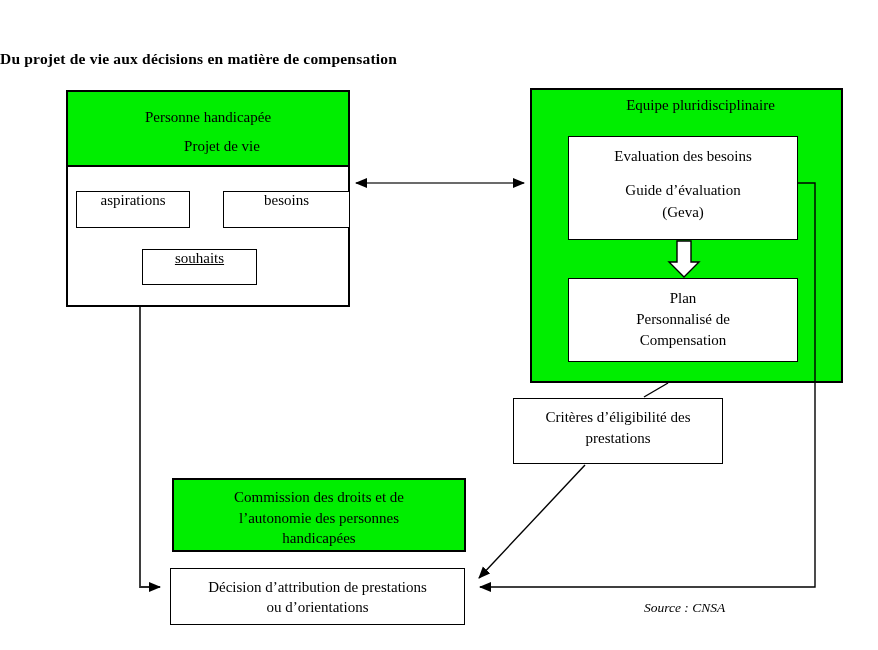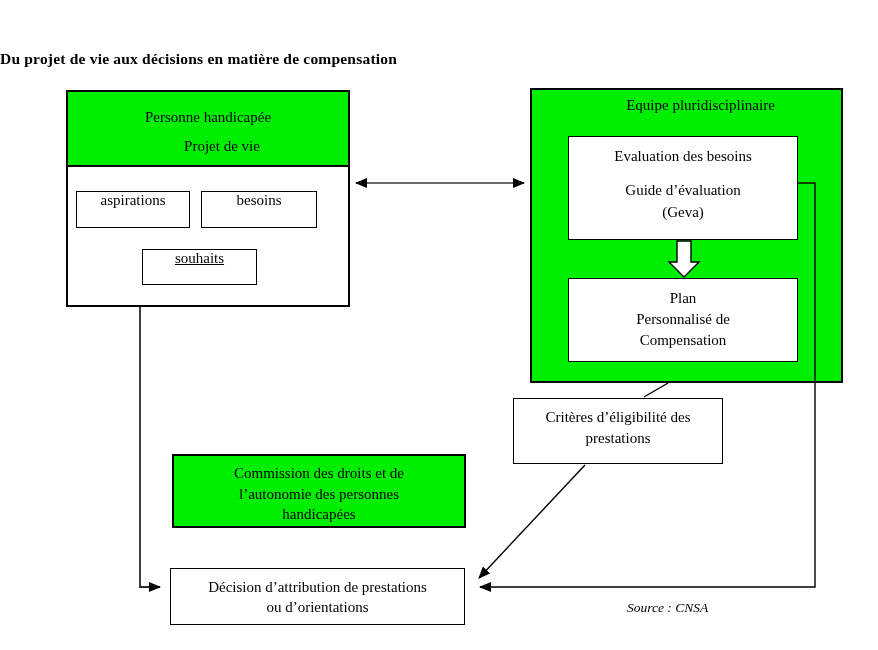--- a/index.html
+++ b/index.html
@@ -39,21 +39,21 @@
     border-top: none; background: #fff; border-color:#000;
     border-style: solid; border-width: 0 2px 2px 2px;
   }
   .mini-box {
     position: absolute; box-sizing: border-box;
     background: #fff; border: 1.5px solid #000;
     display: flex; justify-content: center;
     font-size: 15px;
   }
   .aspirations { left: 8px;  top: 24px; width: 114px; height: 37px; }
-  .besoins     { left: 133px; top: 24px; width: 116px; height: 37px; }
+  .besoins     { left: 155px; top: 24px; width: 127px; height: 37px; }
   .souhaits    { left: 74px; top: 82px; width: 115px; height: 36px; text-decoration: underline; }
 
   
   .team-panel { left: 530px; top: 88px; width: 313px; height: 295px; padding-left: 28px; }
   .team-title { margin-top: 7px; text-align: center; font-size: 15px; }
   .eval-box {
     left: 36px; top: 46px; width: 230px; height: 104px;
     text-align: center; font-size: 15px; line-height: 22px;
     padding-top: 8px;
   }
@@ -63,31 +63,31 @@
     text-align: center; font-size: 15px; line-height: 21px;
     padding-top: 9px;
   }
 
   .criteria-box {
     left: 513px; top: 398px; width: 210px; height: 66px;
     text-align: center; font-size: 15px; line-height: 21px;
     padding-top: 8px;
   }
   .commission-box {
-    left: 172px; top: 454px; width: 294px; height: 74px;
+    left: 172px; top: 478px; width: 294px; height: 74px;
     text-align: center; font-size: 15px; line-height: 20.5px;
     padding-top: 7px;
   }
   .decision-box {
     left: 170px; top: 568px; width: 295px; height: 57px;
     text-align: center; font-size: 15px; line-height: 20px;
     padding-top: 8px;
   }
   .source {
-    position: absolute; left: 627px; top: 600px;
+    position: absolute; left: 644px; top: 600px;
     font-style: italic; font-size: 13.5px;
   }
   svg.connectors {
     position: absolute; left: 0; top: 0;
     pointer-events: none;
   }
 </style>
 </head>
 <body>
 

